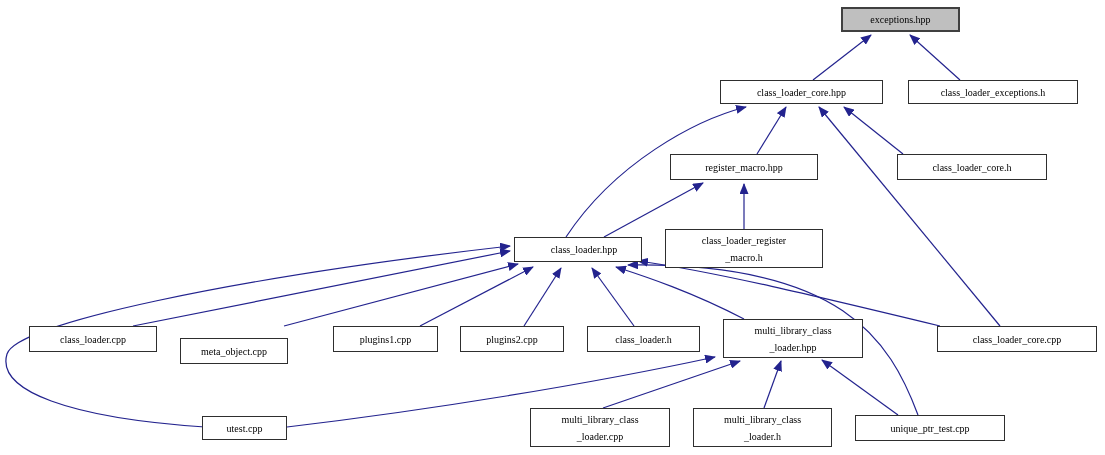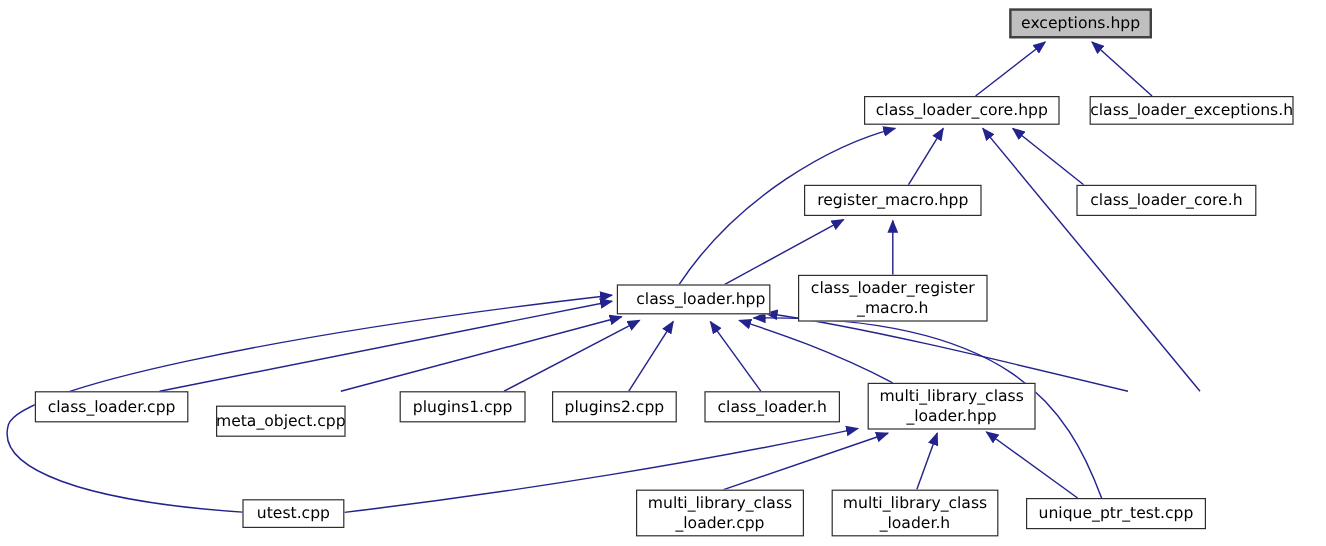--- a/index.html
+++ b/index.html
@@ -27,28 +27,29 @@
     stroke: #23238e;
     stroke-width: 1.2;
   }
   .node {
     position: absolute;
     z-index: 2;
     box-sizing: border-box;
     background: #ffffff;
     border: 1.2px solid #2e2e2e;
     color: #000000;
-    font-size: 13px;
+    font-size: 10px;
     line-height: 17px;
     display: flex;
     align-items: center;
     justify-content: center;
     text-align: center;
     white-space: pre-line;
     cursor: pointer;
+    font-family: Liberation Serif, serif;
   }
   .node.highlight {
     background: #bfbfbf;
     border: 2px solid #404040;
   }
 </style>
 </head>
 <body>
 
 <div id="canvas">
@@ -104,20 +105,21 @@
 
   <div class="node" style="left:333px; top:326px; width:105px; height:26px;">plugins1.cpp</div>
 
   <div class="node" style="left:460px; top:326px; width:104px; height:26px;">plugins2.cpp</div>
 
   <div class="node" style="left:587px; top:326px; width:113px; height:26px;">class_loader.h</div>
 
   <div class="node" style="left:723px; top:319px; width:140px; height:39px;">multi_library_class
 _loader.hpp</div>
 
+  <div class="node" style="left:937px; top:326px; width:160px; height:26px;">class_loader_core.cpp</div>
 
   <div class="node" style="left:202px; top:416px; width:85px; height:24px;">utest.cpp</div>
 
   <div class="node" style="left:530px; top:408px; width:140px; height:39px;">multi_library_class
 _loader.cpp</div>
 
   <div class="node" style="left:693px; top:408px; width:139px; height:39px;">multi_library_class
 _loader.h</div>
 
   <div class="node" style="left:855px; top:415px; width:150px; height:26px;">unique_ptr_test.cpp</div>

